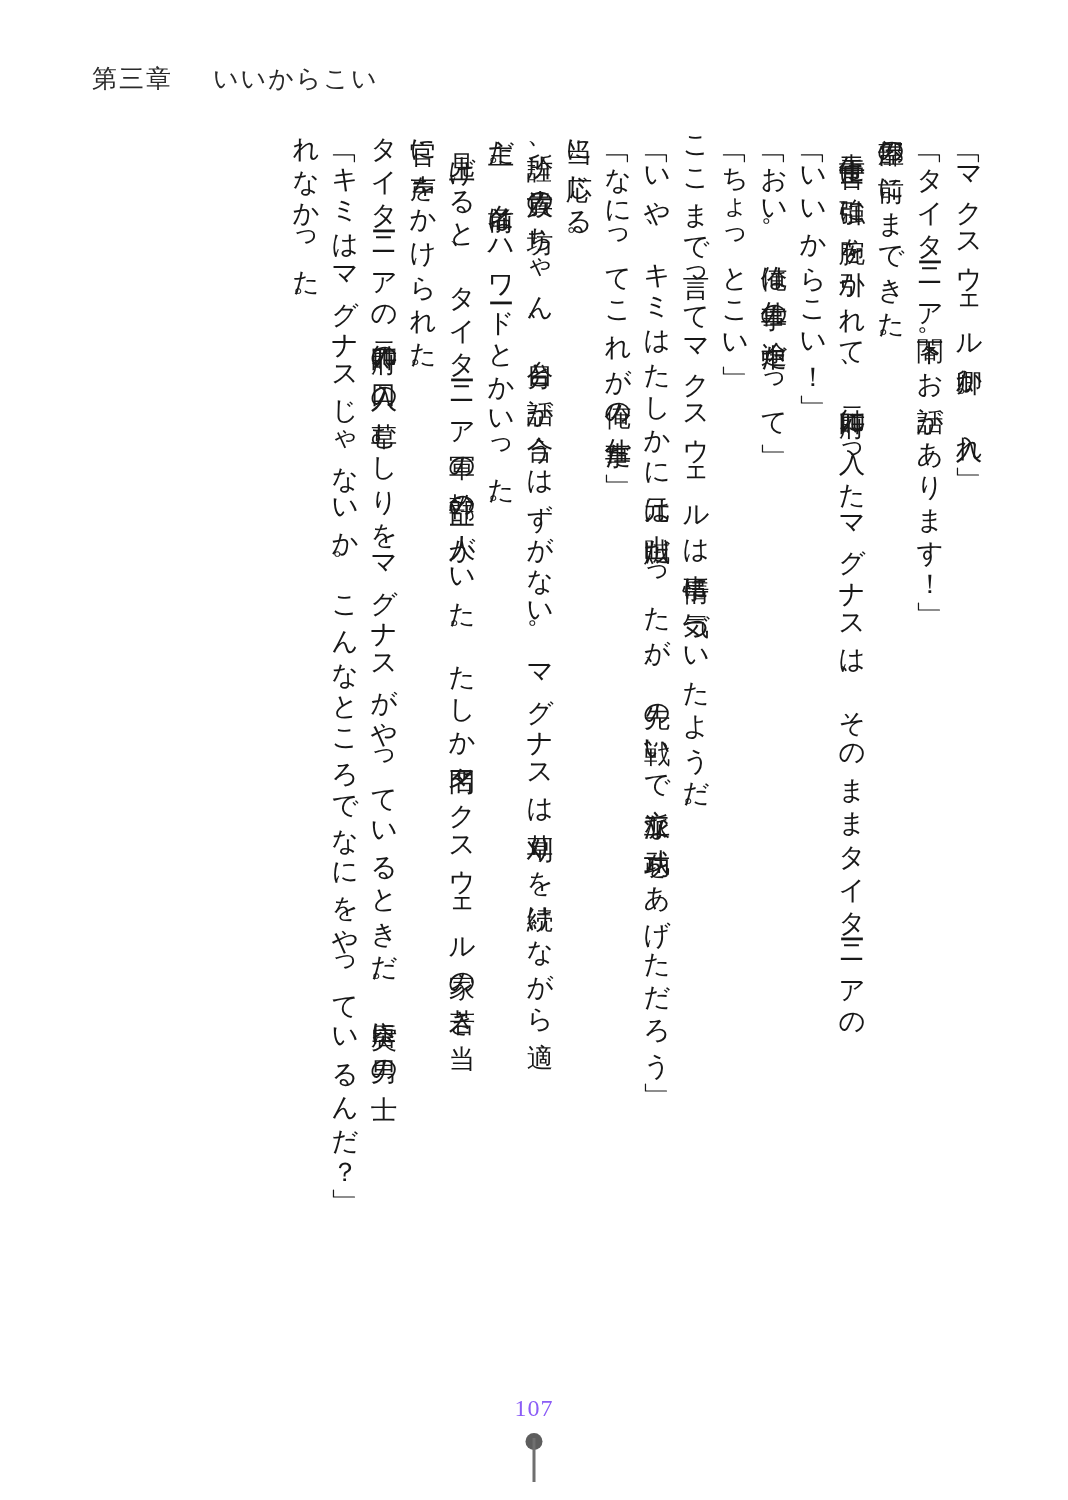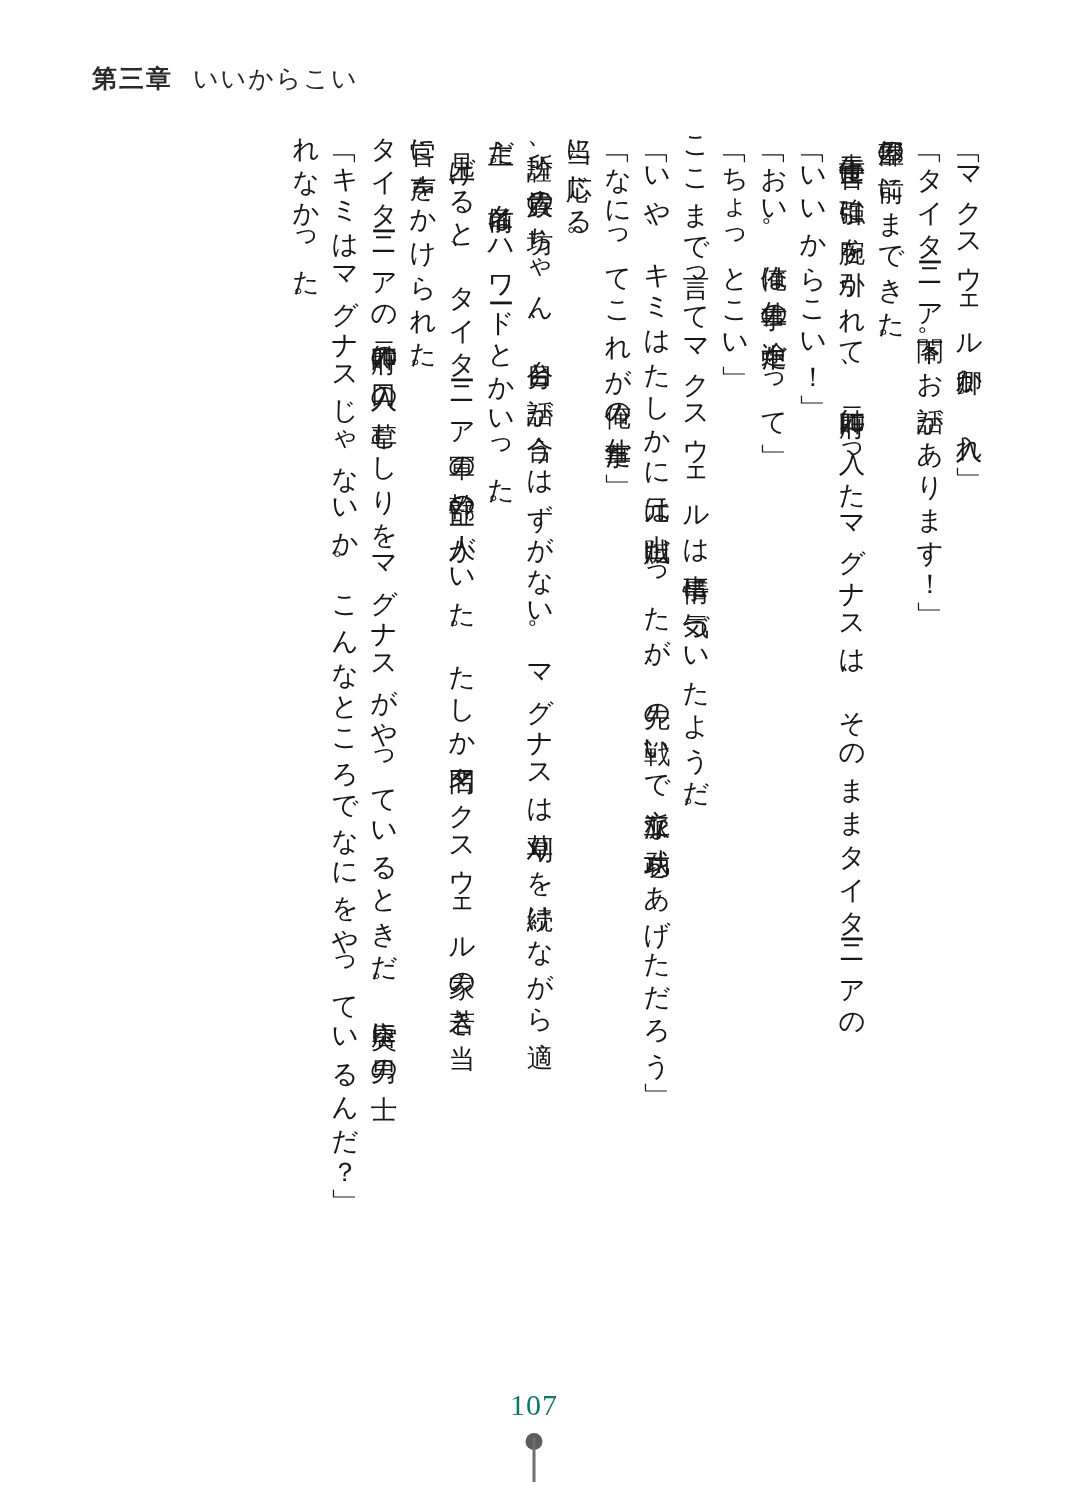--- a/index.html
+++ b/index.html
@@ -21,22 +21,21 @@
   .running-head {
     position: absolute;
     top: 62px;
     left: 92px;
     font-size: 25px;
     letter-spacing: 2px;
     color: #2a2a2a;
     white-space: nowrap;
   }
   .running-head .chapter-num {
-    margin-right: 20px;
-    font-weight: bold;
+    margin-right: 40px;
   }
 
   
   .body-text {
     position: absolute;
     top: 118px;
     right: 86px;
     height: 1240px;
     display: flex;
     flex-direction: row;
@@ -63,22 +62,22 @@
     padding-top: 14px;
   }
 
   
   .folio {
     position: absolute;
     bottom: 78px;
     left: 0;
     width: 100%;
     text-align: center;
-    font-size: 30px;
-    color: #0f766e;
+    font-size: 24px;
+    color: #8b5cf6;
     letter-spacing: 1px;
   }
 
   
   .pin {
     position: absolute;
     bottom: 18px;
     left: 50%;
     transform: translateX(-50%);
     width: 3px;

